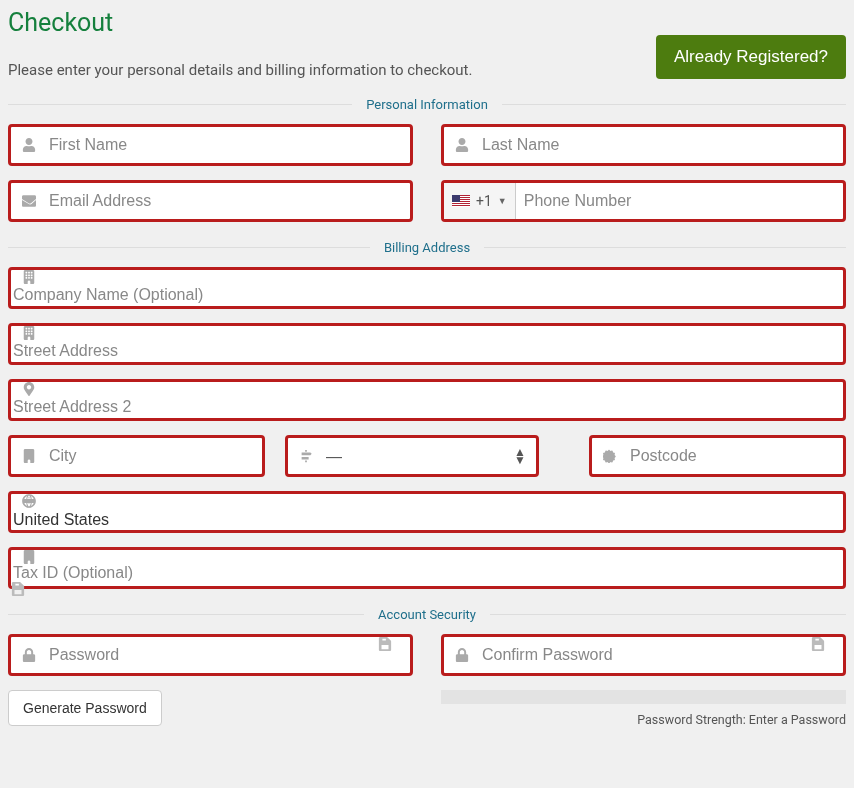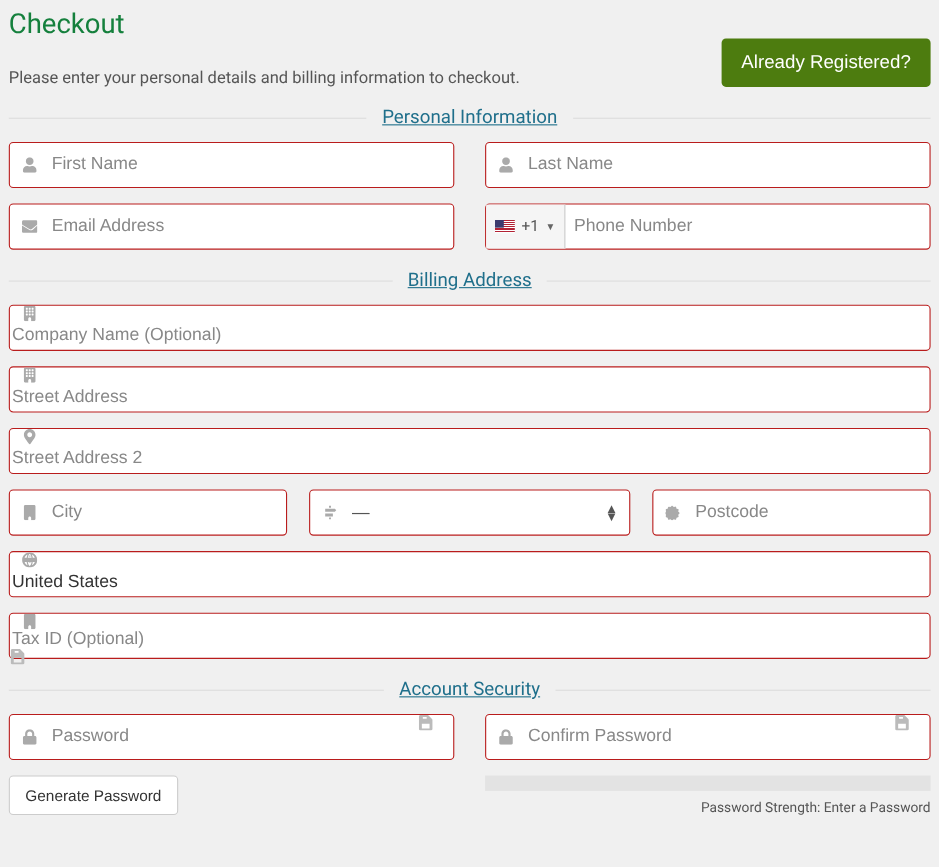--- a/index.html
+++ b/index.html
@@ -43,39 +43,38 @@
     margin: 18px 0 12px 0;
   }
   .section-divider::before,
   .section-divider::after {
     content: "";
     flex: 1;
     border-top: 1px solid #ddd;
   }
   .section-divider span {
     padding: 0 14px;
-    font-size: 17px;
+    font-size: 13px;
     color: #1f6f8b;
-    text-decoration: underline;
   }
   .row {
     display: flex;
     gap: 28px;
     margin-bottom: 14px;
   }
   .row-tight { gap: 20px; }
   .col { flex: 1; }
   .col-city { flex: 0 0 250px; }
   .col-state { flex: 1; }
-  .col-post { flex: 0 0 182px; }
+  .col-post { flex: 0 0 182px; margin-left: 30px; }
   .input-group {
     display: flex;
     align-items: stretch;
     background: #fff;
-    border: 1px solid #b91c1c;
+    border: 3px solid #b91c1c;
     border-radius: 4px;
     height: 42px;
     width: 100%;
   }
   .input-group .addon {
     display: flex;
     align-items: center;
     justify-content: center;
     width: 36px;
     color: #aaa;

